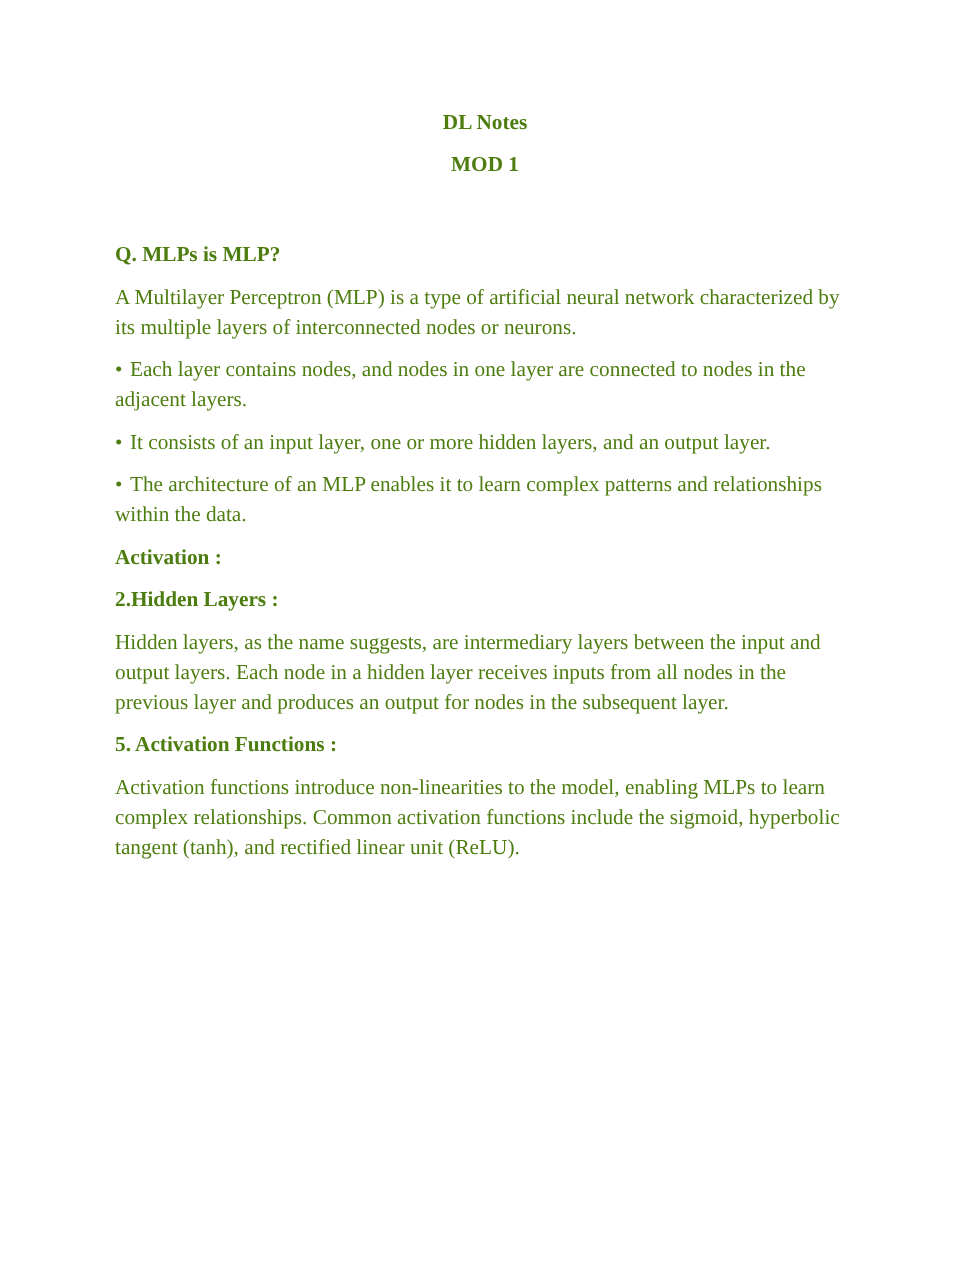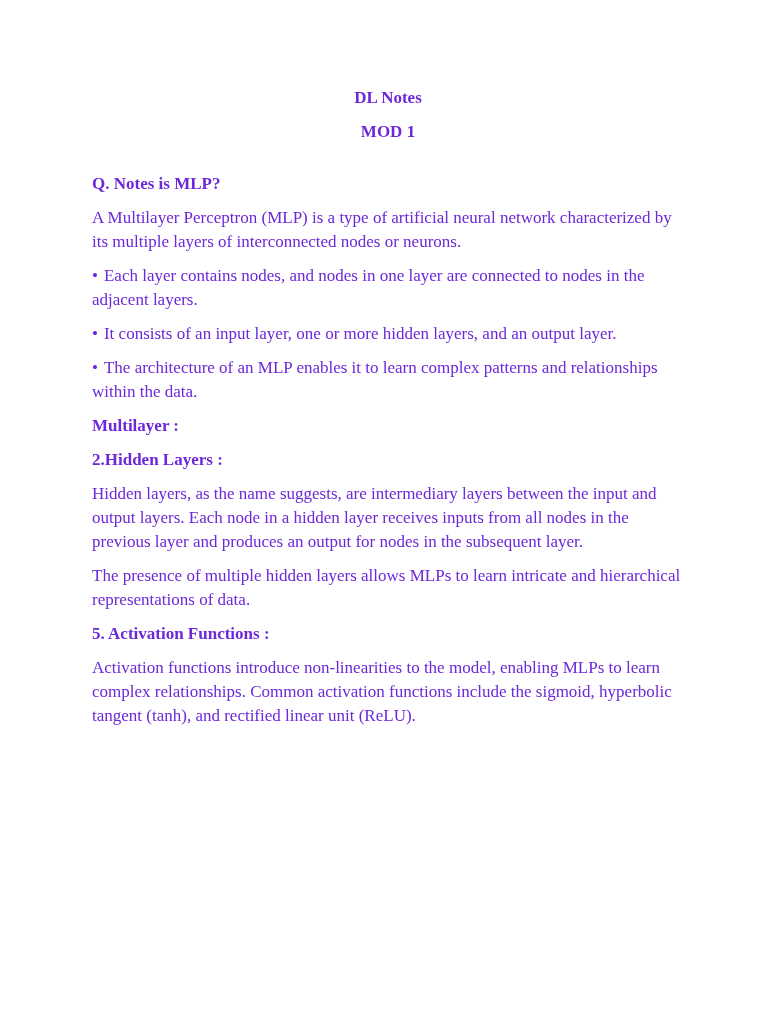--- a/index.html
+++ b/index.html
@@ -11,67 +11,66 @@
     position: relative;
     width: 768px;
     height: 1024px;
     box-sizing: border-box;
     background: #ffffff;
     padding: 86px 84px 40px 92px;
     overflow: hidden;
     font-family: "Liberation Serif", "DejaVu Serif", serif;
     font-size: 17px;
     line-height: 24px;
-    color: #6d28d9;
+    color: #4d7c0f;
   }
   .doc-title,
   .doc-subtitle {
     font-weight: bold;
     text-align: center;
     margin: 0 0 10px 0;
   }
   .doc-subtitle {
-    margin-bottom: 28px;
+    margin-bottom: 48px;
   }
   .block {
     margin: 0 0 10px 0;
   }
   .block.heading {
     font-weight: bold;
   }
   .bullet .marker {
     margin-right: 6px;
   }
 </style>
 </head>
 <body>
 
 <div class="doc-page">
 
   <p class="doc-title">DL Notes</p>
 
   <p class="doc-subtitle">MOD 1</p>
 
-  <p class="block heading">Q. Notes is MLP?</p>
+  <p class="block heading">Q. MLPs is MLP?</p>
 
   <p class="block paragraph">A Multilayer Perceptron (MLP) is a type of artificial neural network characterized by its multiple layers of interconnected nodes or neurons.</p>
 
   <p class="block bullet"><span class="marker">•</span><span>Each layer contains nodes, and nodes in one layer are connected to nodes in the adjacent layers.</span></p>
 
   <p class="block bullet"><span class="marker">•</span><span>It consists of an input layer, one or more hidden layers, and an output layer.</span></p>
 
   <p class="block bullet"><span class="marker">•</span><span>The architecture of an MLP enables it to learn complex patterns and relationships within the data.</span></p>
 
-  <p class="block heading">Multilayer :</p>
+  <p class="block heading">Activation :</p>
 
 
 
   <p class="block heading">2.Hidden Layers :</p>
 
   <p class="block paragraph">Hidden layers, as the name suggests, are intermediary layers between the input and output layers. Each node in a hidden layer receives inputs from all nodes in the previous layer and produces an output for nodes in the subsequent layer.</p>
 
-  <p class="block paragraph">The presence of multiple hidden layers allows MLPs to learn intricate and hierarchical representations of data.</p>
 
   <p class="block heading">5. Activation Functions :</p>
 
   <p class="block paragraph">Activation functions introduce non-linearities to the model, enabling MLPs to learn complex relationships. Common activation functions include the sigmoid, hyperbolic tangent (tanh), and rectified linear unit (ReLU).</p>
 
 </div>
 
 </body></html>

